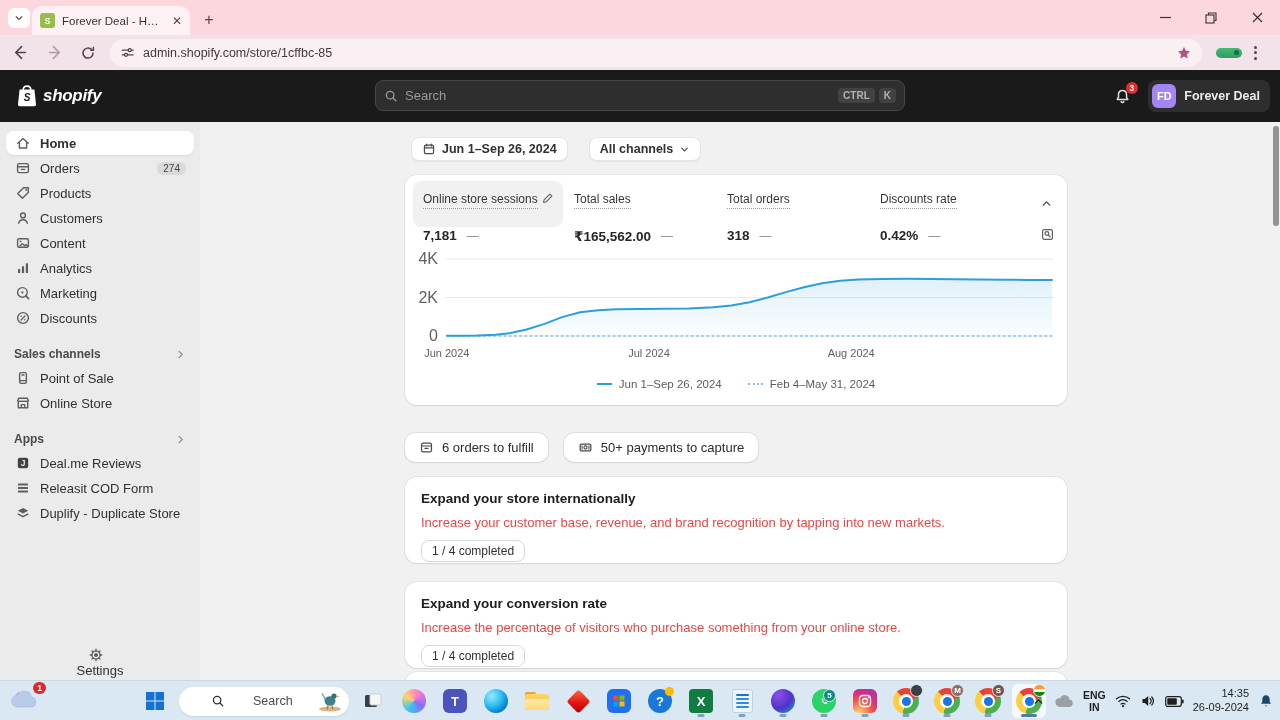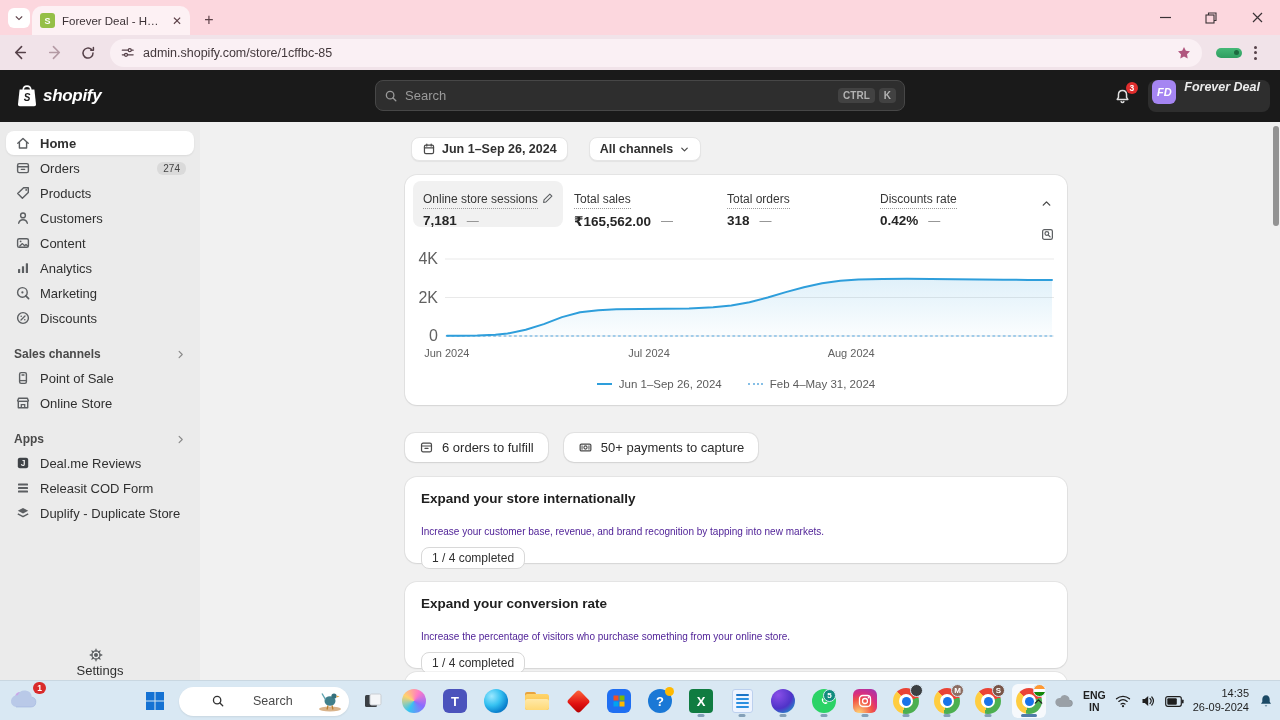--- a/index.html
+++ b/index.html
@@ -46,21 +46,21 @@
   .logo-word{font-size:17px;font-weight:bold;font-style:italic;margin-left:5px;letter-spacing:-0.3px;}
   .gsearch{position:absolute;left:375px;top:10px;width:530px;height:31px;background:#2e2e2e;
     border:1px solid #474747;border-radius:8px;display:flex;align-items:center;box-sizing:border-box;padding:0 8px;}
   .gsearch .ph{margin-left:7px;font-size:13px;color:#9a9a9a;}
   .kbd-group{margin-left:auto;display:flex;gap:4px;}
   .kbd{background:#424242;color:#b3b3b3;font-size:10px;border-radius:4px;padding:2px 5px;font-weight:bold;}
   .shopbar-right{position:absolute;right:10px;top:0;height:52px;display:flex;align-items:center;gap:12px;}
   .bell-wrap{position:relative;width:28px;height:28px;display:flex;align-items:center;justify-content:center;color:#dedede;}
   .bell-badge{position:absolute;top:0;right:-2px;background:#e02d2d;color:#fff;font-size:8.5px;font-weight:bold;
     border-radius:7px;padding:1px 4px;}
-  .user-chip{display:flex;align-items:flex-start;background:#2e2e2e;border-radius:8px;height:32px;padding:0 10px 0 4px;gap:8px;font-style:italic;}
+  .user-chip{display:flex;align-items:center;background:#2e2e2e;border-radius:8px;height:32px;padding:0 10px 0 4px;gap:8px;}
   .avatar{width:24px;height:24px;border-radius:6px;background:#a585f2;color:#fff;font-size:11px;font-weight:bold;
     display:flex;align-items:center;justify-content:center;}
   .user-name{color:#ececec;font-size:12.5px;font-weight:bold;}
 
   
   .sidebar{position:absolute;left:0;top:122px;width:200px;height:558px;background:#ebebeb;box-sizing:border-box;}
   .nav{padding-top:8px;}
   .nav-item{display:flex;align-items:center;height:24px;margin:1px 6px;padding:0 8px;border-radius:8px;
     font-size:13px;color:#303030;}
   .nav-item .ico{width:17px;height:17px;color:#5c5f62;margin-right:9px;}
@@ -80,21 +80,21 @@
   .filter-row{position:absolute;left:6px;top:15px;display:flex;gap:21px;}
   .pill-btn{display:inline-flex;align-items:center;height:24px;background:#fff;border:1px solid #e5e5e5;
     border-radius:8px;padding:0 10px;gap:6px;font-size:12.5px;font-weight:bold;color:#303030;
     box-shadow:0 1px 1px rgba(0,0,0,.06);box-sizing:border-box;}
   .pill-btn .ico{color:#4a4a4a;}
 
   .card{background:#fff;border-radius:12px;box-shadow:0 0 0 1px rgba(0,0,0,.05),0 1px 2px rgba(0,0,0,.07);}
   .metrics-card{position:absolute;left:0;top:53px;width:662px;height:230px;}
   .metric{position:absolute;top:6px;}
   .metric .mlabel{font-size:12px;color:#373737;border-bottom:1px dotted #9a9a9a;padding-bottom:2px;display:inline-block;}
-  .metric .mval{margin-top:4px;font-size:13.5px;font-weight:bold;color:#262626;display:flex;align-items:center;}
+  .metric .mval{margin-top:19px;font-size:13.5px;font-weight:bold;color:#262626;display:flex;align-items:center;}
   .metric .mdash{margin-left:10px;color:#8a8a8a;font-weight:normal;font-size:12px;}
   .metric.sel{left:8px;width:150px;height:46px;background:#f1f1f1;border-radius:8px;padding:8px 10px;box-sizing:border-box;}
   .metric.m1{left:169px;padding-top:8px;}
   .metric.m2{left:322px;padding-top:8px;}
   .metric.m3{left:475px;padding-top:8px;}
   .pencil{position:absolute;right:9px;top:11px;color:#5c5f62;}
   .collapse-chev{position:absolute;right:14px;top:22px;color:#4a4a4a;}
   .report-ico{position:absolute;right:12px;top:52px;color:#5c5f62;}
 
   .chart-area{position:absolute;left:40px;right:13px;top:82px;height:81px;}
@@ -110,21 +110,21 @@
   .actions-row{position:absolute;left:0;top:311px;display:flex;gap:16px;}
   .action-btn{display:inline-flex;align-items:center;height:29px;background:#fff;border-radius:10px;
     padding:0 14px;gap:8px;font-size:13px;color:#2b2b2b;
     box-shadow:0 0 0 1px rgba(0,0,0,.06),0 1px 2px rgba(0,0,0,.08);}
   .action-btn .ico{color:#4a4a4a;}
 
   .task-card{position:absolute;left:0;width:662px;height:86px;padding:14px 16px;box-sizing:border-box;}
   .task-card.c1{top:355px;}
   .task-card.c2{top:460px;}
   .task-title{font-size:13.5px;font-weight:bold;color:#202020;}
-  .task-body{margin-top:20px;font-size:10px;color:#4c1d95;}
+  .task-body{margin-top:9px;font-size:13px;color:#ef4444;}
   .task-badge{display:inline-block;margin-top:10px;font-size:12px;color:#303030;border:1px solid #d8d8d8;
     border-radius:8px;padding:3px 10px;background:#fff;}
   .partial-card{position:absolute;left:0;top:550px;width:662px;height:12px;border-radius:12px 12px 0 0;}
 
   
   .taskbar{position:absolute;left:0;top:680px;width:1280px;height:40px;background:#d9e8f3;
     border-top:1px solid rgba(0,0,0,.07);box-sizing:border-box;}
   .tb-weather{position:absolute;left:8px;top:5px;width:40px;height:30px;}
   .tb-badge{position:absolute;top:-4px;right:2px;background:#d92b2b;color:#fff;font-size:8.5px;font-weight:bold;
     border-radius:7px;padding:1px 4px;z-index:2;}

